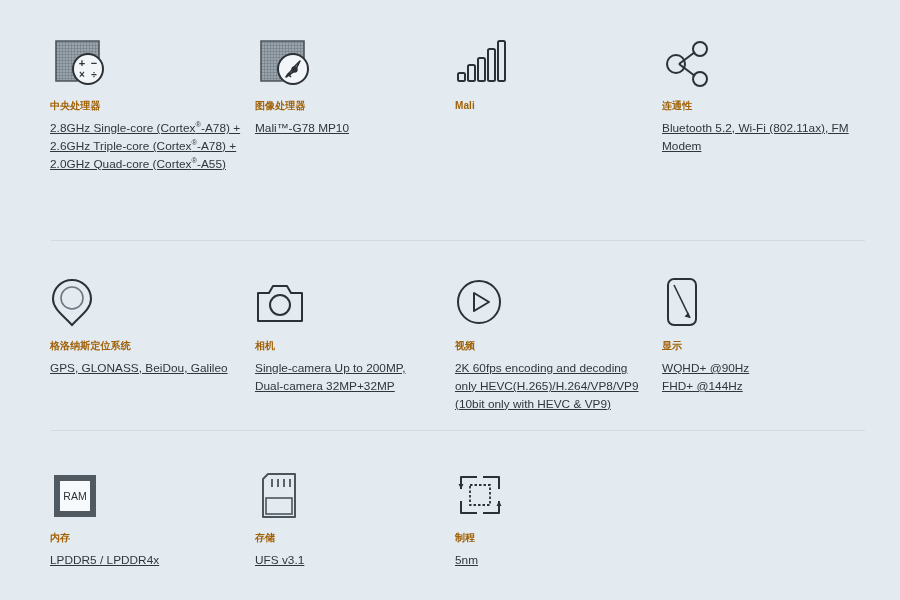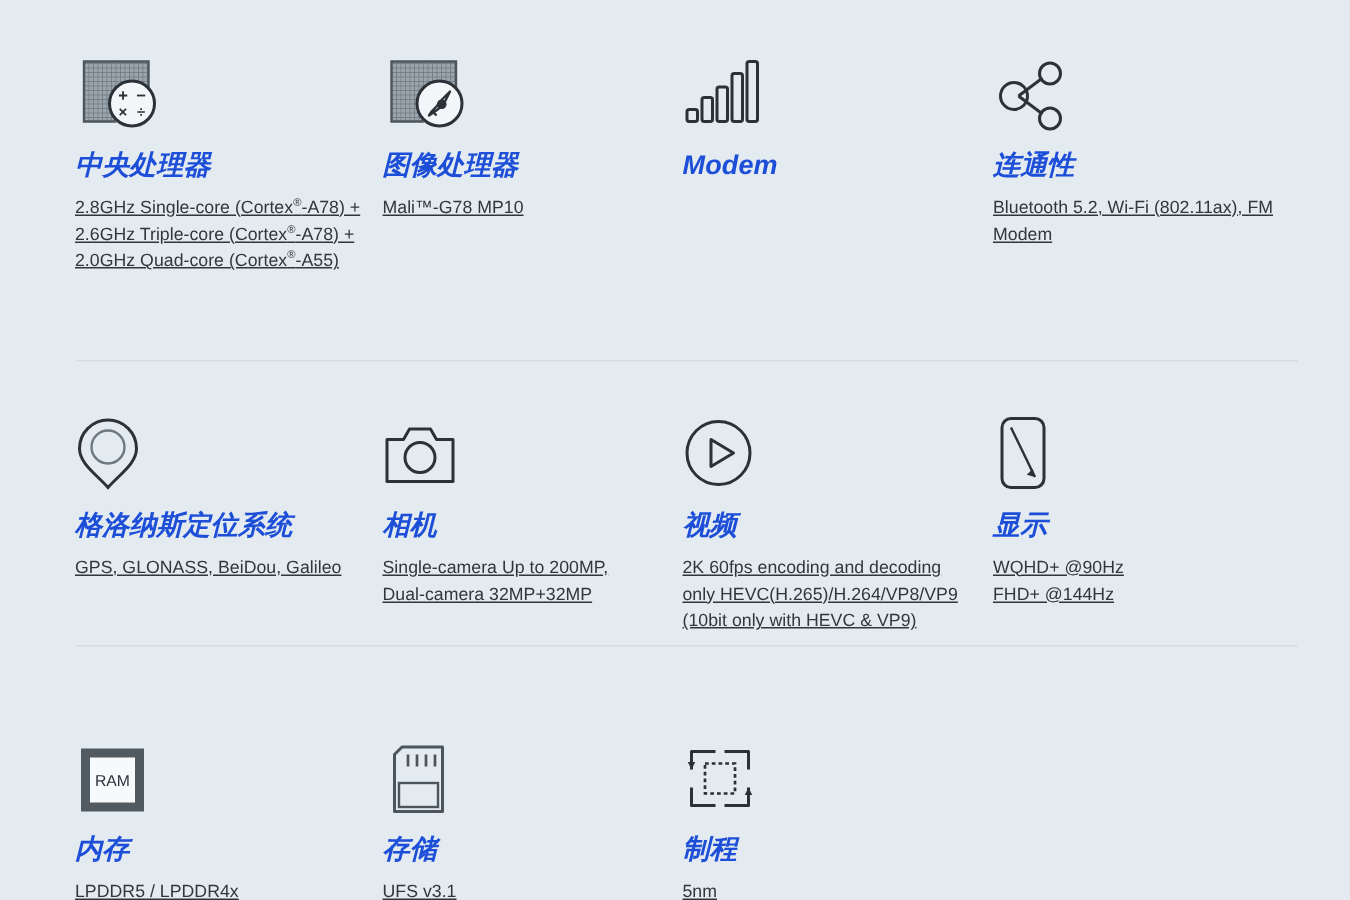--- a/index.html
+++ b/index.html
@@ -22,46 +22,45 @@
     height: 600px;
   }
   .spec-row {
     position: absolute;
     left: 0;
     width: 900px;
     display: flex;
   }
   .row-1 { top: 30px; }
   .row-2 { top: 270px; }
-  .row-3 { top: 486px; }
+  .row-3 { top: 462px; }
 
   .spec-cell {
     position: relative;
     box-sizing: border-box;
     padding-right: 14px;
   }
   .cell-0 { width: 205px; margin-left: 50px; }
   .cell-1 { width: 200px; }
   .cell-2 { width: 207px; }
   .cell-3 { width: 230px; }
 
   .icon-box {
     height: 58px;
     display: flex;
     align-items: flex-end;
     margin-bottom: 12px;
   }
   .spec-title {
-    font-size: 18px;
+    font-size: 10px;
     font-weight: bold;
-    color: #1d4ed8;
+    color: #a16207;
     line-height: 1.2;
     margin-bottom: 8px;
     letter-spacing: 0.1px;
-    font-style: italic;
   }
   .spec-desc {
     font-size: 11.8px;
     line-height: 1.52;
     color: #2f363c;
     letter-spacing: 0.02px;
     text-decoration: underline;
   }
   .spec-desc sup {
     font-size: 7.5px;
@@ -135,21 +134,21 @@
         <svg width="58" height="52" viewBox="0 0 58 52">
           <g fill="none" stroke="#2b3137" stroke-width="2">
             <rect x="3" y="37" width="7" height="8" rx="1.5"></rect>
             <rect x="13" y="29" width="7" height="16" rx="1.5"></rect>
             <rect x="23" y="22" width="7" height="23" rx="1.5"></rect>
             <rect x="33" y="13" width="7" height="32" rx="1.5"></rect>
             <rect x="43" y="5" width="7" height="40" rx="1.5"></rect>
           </g>
         </svg>
       </div>
-      <div class="spec-title">Modem</div>
+      <div class="spec-title">Mali</div>
     </div>
 
     <div class="spec-cell cell-3">
       <div class="icon-box">
         <svg width="58" height="52" viewBox="0 0 58 52">
           <g stroke="#2b3137" stroke-width="2" fill="none">
             <line x1="17" y1="28" x2="33" y2="16"></line>
             <line x1="17" y1="28" x2="33" y2="40"></line>
             <circle cx="14" cy="28" r="9"></circle>
             <circle cx="38" cy="13" r="7"></circle>

